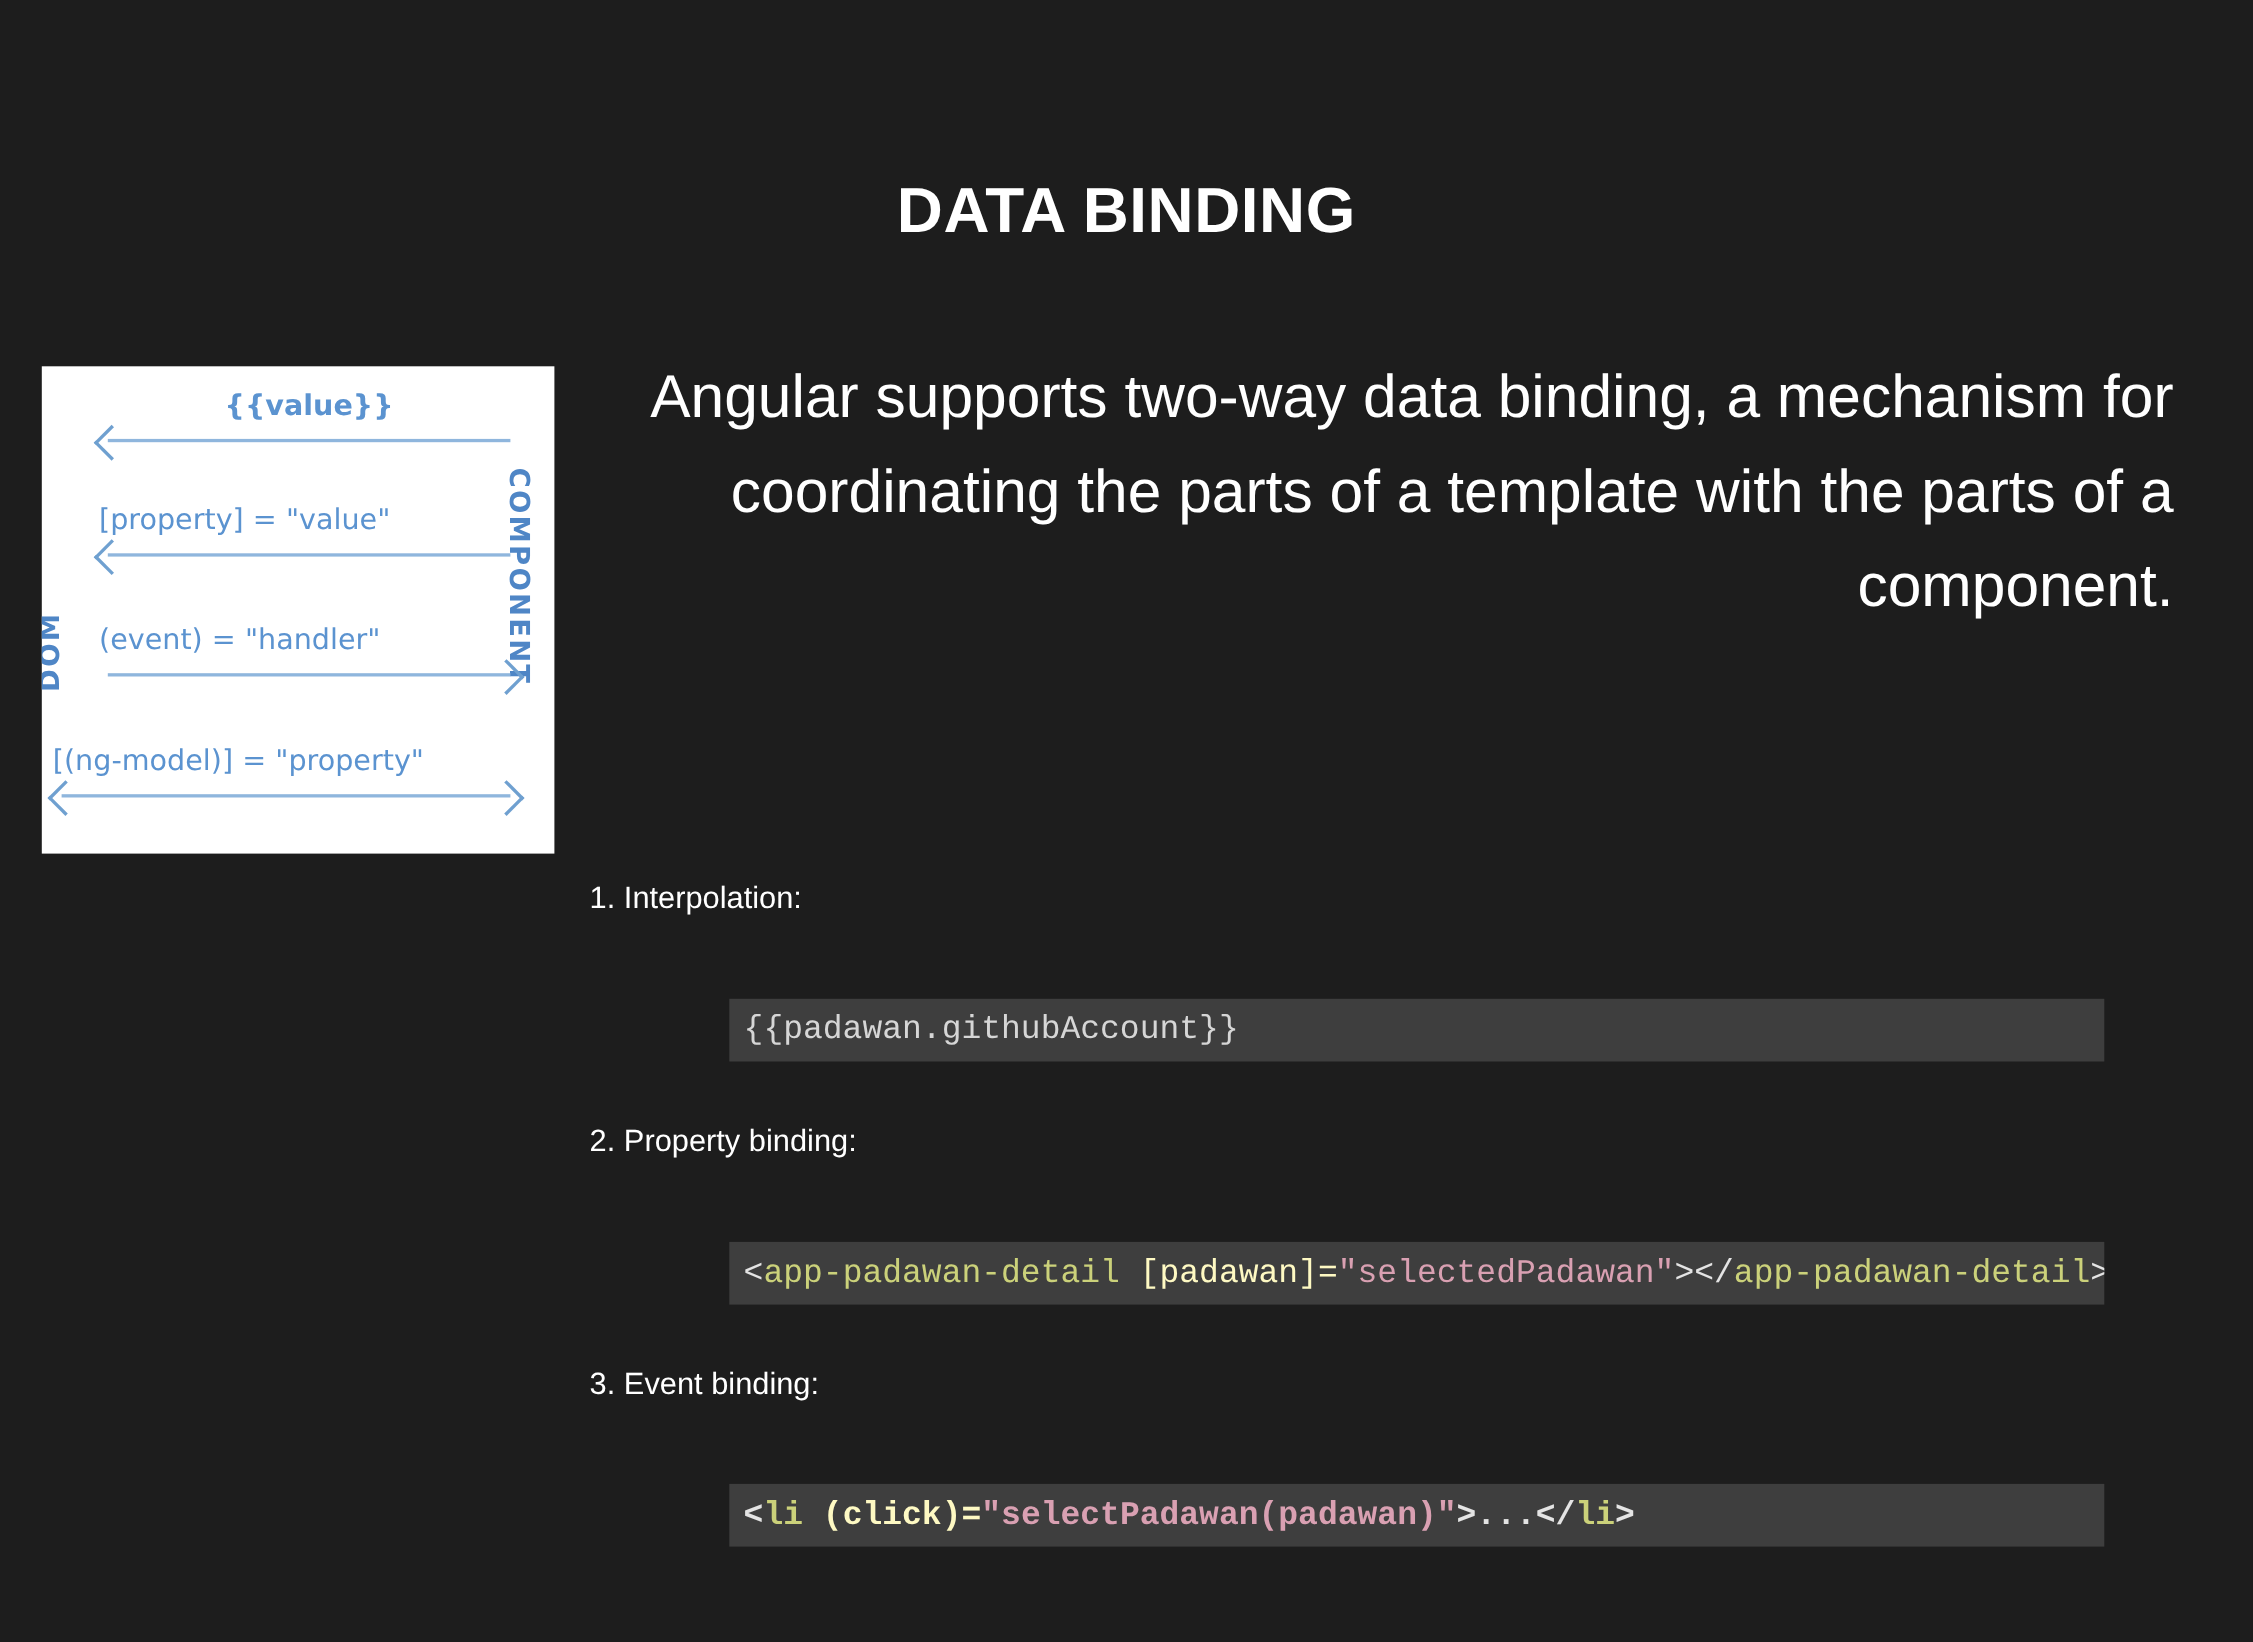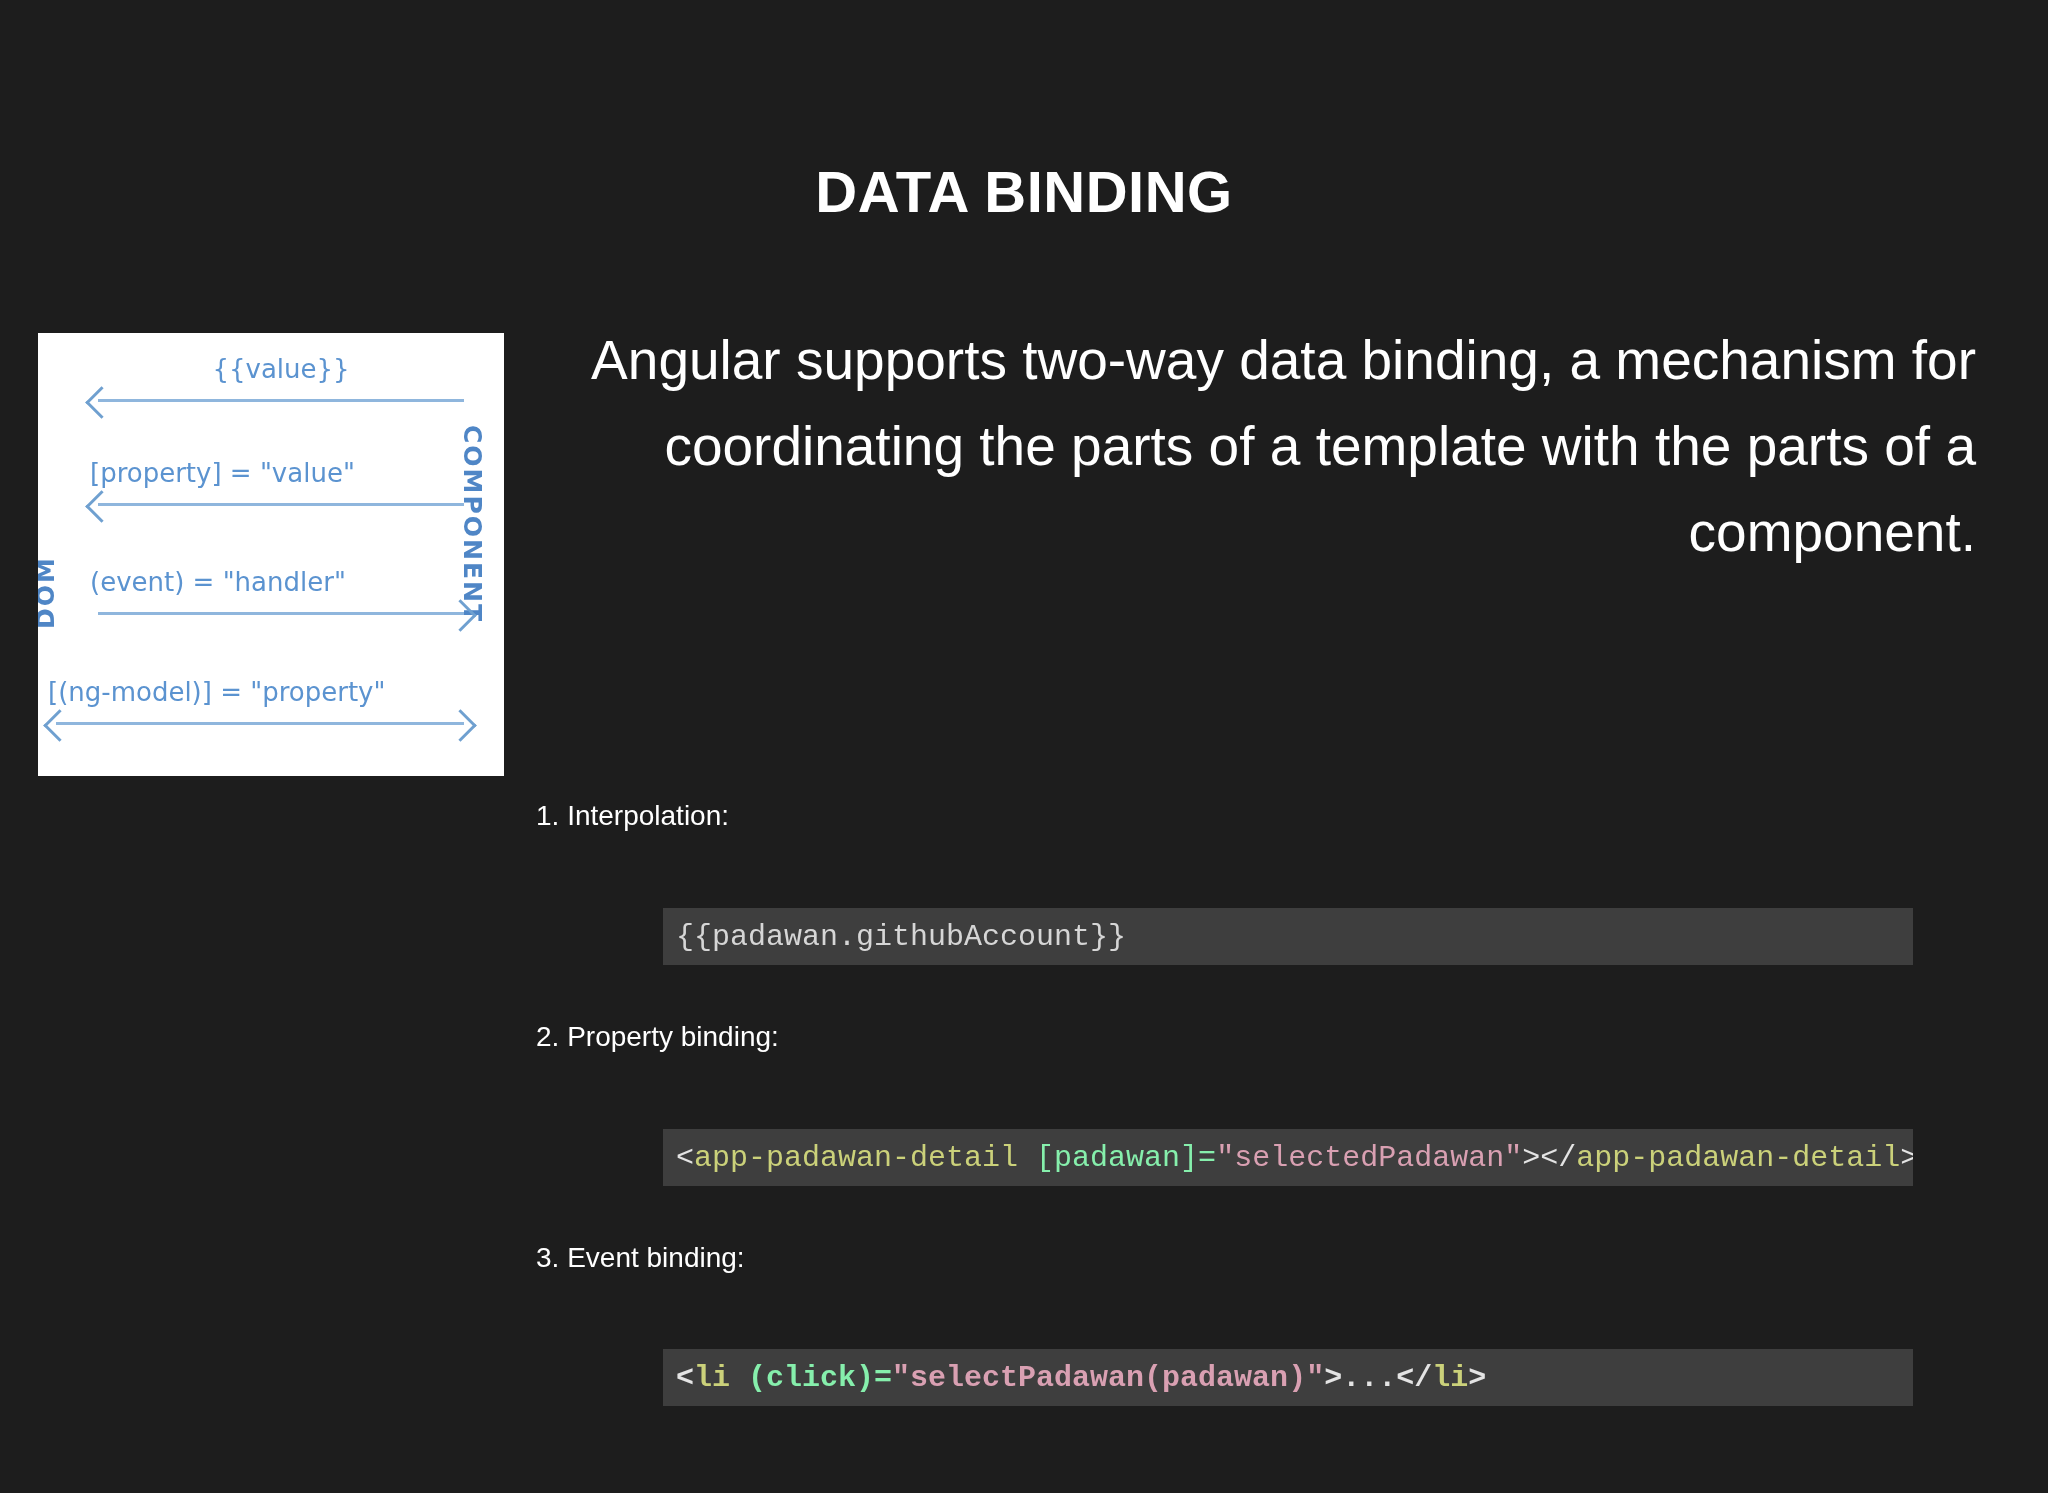--- a/index.html
+++ b/index.html
@@ -78,21 +78,21 @@
     width: 382px;
   }
   .fig-row .fig-text {
     display: block;
     color: #5b93d0;
     font-family: "DejaVu Sans", sans-serif;
     font-size: 26px;
     white-space: nowrap;
     line-height: 1.1;
   }
-  .fig-row.r1 { top: 22px; }
+  .fig-row.r1 { top: 22px; font-weight: bold; }
   .fig-row.r1 .fig-text { text-align: center; }
   .fig-row.r2 { top: 126px; }
   .fig-row.r3 { top: 235px; }
   .fig-row.r4 { left: 10px; width: 424px; top: 345px; }
   .fig-arrow {
     position: relative;
     height: 26px;
     margin-top: 4px;
   }
   .fig-arrow .shaft {
@@ -156,21 +156,21 @@
   .code-block.b3 { top: 1349px; }
   .code-block code {
     font-family: "Liberation Mono", "DejaVu Sans Mono", monospace;
     font-size: 30px;
     white-space: pre;
     color: #d6d6d6;
     letter-spacing: 0px;
   }
   .tok-plain { color: #d6d6d6; }
   .tok-tag   { color: #cbd17a; }
-  .tok-attr  { color: #86efac; }
+  .tok-attr  { color: #fef9c3; }
   .tok-str   { color: #d9a0b2; }
   .tok-punct { color: #e4e4e4; }
 </style>
 </head>
 <body>
 
 <div class="slide">
 
   <div class="slide-title">DATA BINDING</div>
 

